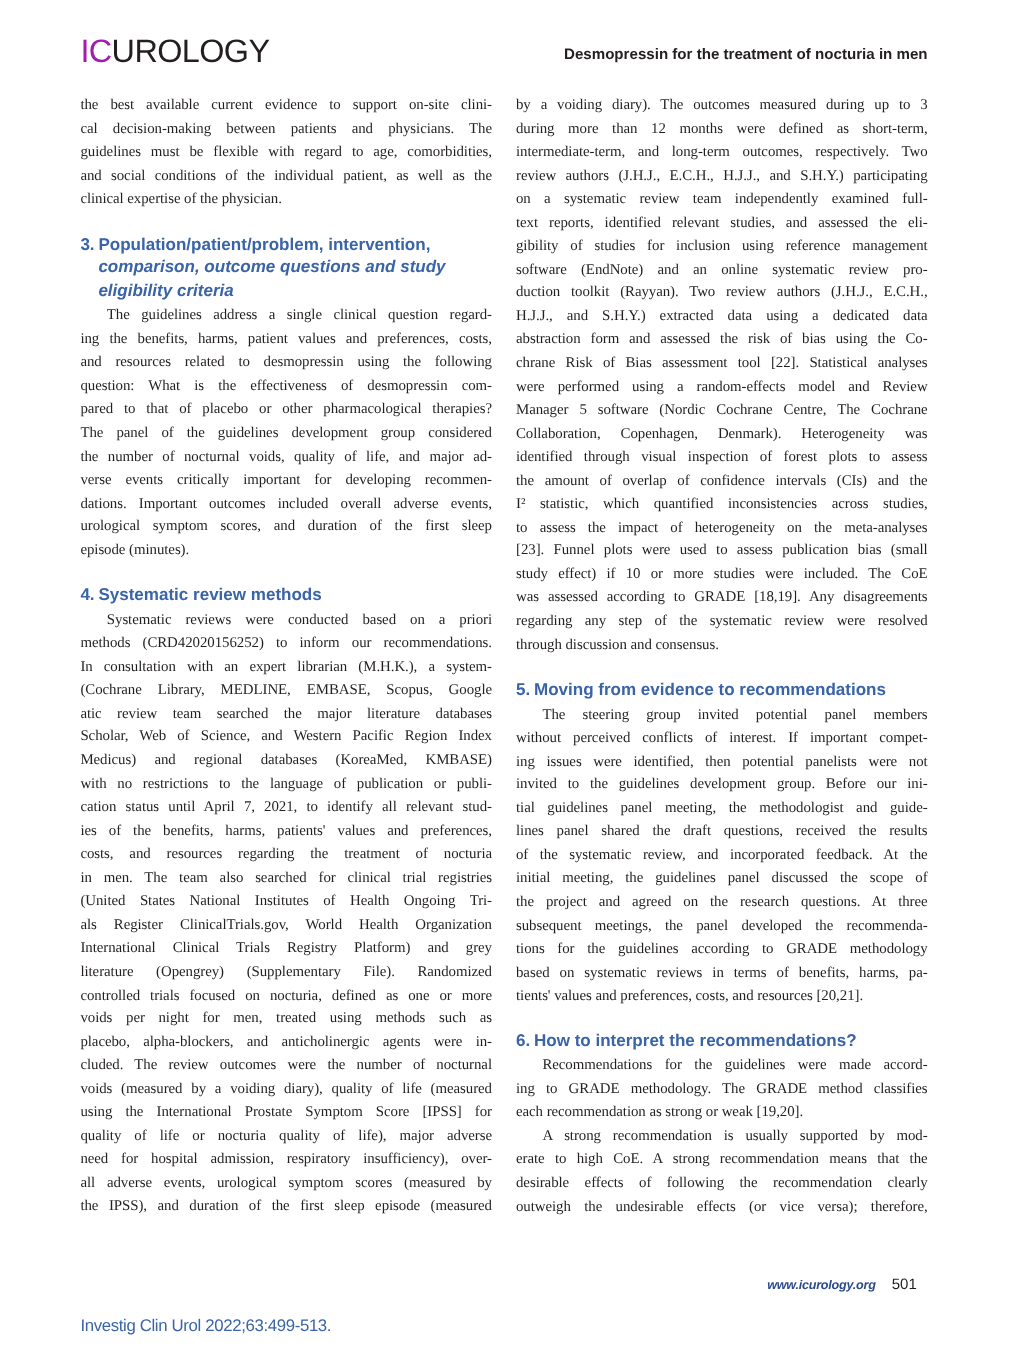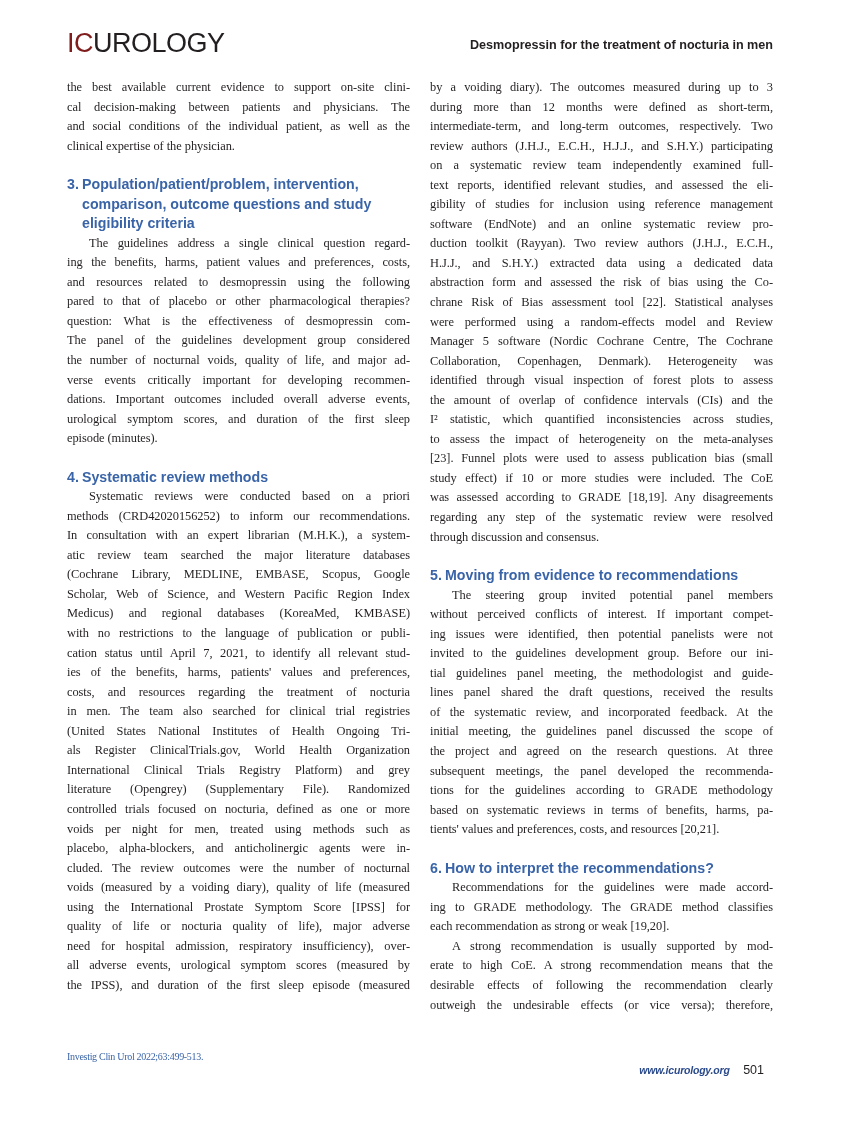--- a/index.html
+++ b/index.html
@@ -1,79 +1,80 @@
 <!DOCTYPE html>
 <html><head>
   <meta charset="utf-8">
   <style>
     html, body { margin: 0; padding: 0; background: #ffffff; }
     body { width: 841px; height: 1122px; position: relative; overflow: hidden; font-family: "Liberation Serif", serif; color: #231f20; }
     .logo { position: absolute; left: 67px; top: 28px; font-family: "Liberation Sans", sans-serif; font-size: 27px; letter-spacing: -0.5px; line-height: 30px; font-weight: 400; }
-    .logo .ic { color: #7f1d1d; margin-top: 23px; }
+    .logo .ic { color: #a21caf; margin-top: 23px; }
     .logo .uro { color: #231f20; }
     .running-title { position: absolute; right: 68px; top: 38px; font-family: "Liberation Sans", sans-serif; font-weight: 700; font-size: 12.6px; color: #231f20; }
     .col { position: absolute; top: 78px; width: 343px; }
     .col.left { left: 67px; }
     .col.right { left: 430px; }
     .line { font-size: 12.4px; line-height: 19.55px; height: 19.55px; white-space: nowrap; text-align: justify; text-align-last: justify; letter-spacing: -0.05px; }
     .line.last { text-align-last: left; }
     .line.indent { padding-left: 22px; }
     .heading { font-family: "Liberation Sans", sans-serif; font-weight: 700; font-size: 14.2px; color: #3a64a8; line-height: 19.5px; }
     .heading .num { display: inline-block; width: 15px; }
-    .heading .cont { padding-left: 15px; }
+    .heading .cont { padding-left: 15px; font-style: italic; }
     .gap { height: 19px; }
-    .footer-left { position: absolute; left: 67px; top: 1051px; font-family: Liberation Serif, serif; font-size: 10px; color: #3a64a8; letter-spacing: -0.3px; }
+    .footer-left { position: absolute; left: 67px; top: 1096px; font-family: Liberation Sans, sans-serif; font-size: 14px; color: #3a64a8; letter-spacing: -0.3px; }
     .footer-right { position: absolute; right: 77px; top: 1063px; font-family: "Liberation Sans", sans-serif; font-size: 12.5px; }
     .footer-right .url { color: #2b4a8a; font-weight: 700; font-size: 10.5px; margin-right: 10px; letter-spacing: -0.2px; font-style: italic; }
     .footer-right .page { color: #231f20; }
   </style>
 </head>
 <body>
 
 <div class="logo">
   <span class="ic">IC</span><span class="uro">UROLOGY</span>
 </div>
 <div class="running-title">Desmopressin for the treatment of nocturia in men</div>
 
 <div class="col left">
   <div>
       <div class="line">the best available current evidence to support on-site clini-</div>
       <div class="line">cal decision-making between patients and physicians. The</div>
+      <div class="line">guidelines must be flexible with regard to age, comorbidities,</div>
       <div class="line">and social conditions of the individual patient, as well as the</div>
       <div class="line last">clinical expertise of the physician.</div>
     </div>
   <div class="gap"></div>
   <div class="heading">
     <div><span class="num">3.</span><span>Population/patient/problem, intervention,</span></div>
     <div class="cont">comparison, outcome questions and study</div>
     <div class="cont">eligibility criteria</div>
   </div>
   <div>
       <div class="line indent">The guidelines address a single clinical question regard-</div>
       <div class="line">ing the benefits, harms, patient values and preferences, costs,</div>
       <div class="line">and resources related to desmopressin using the following</div>
+      <div class="line">question: What is the effectiveness of desmopressin com-</div>
       <div class="line">pared to that of placebo or other pharmacological therapies?</div>
-      <div class="line">question: What is the effectiveness of desmopressin com-</div>
       <div class="line">The panel of the guidelines development group considered</div>
       <div class="line">the number of nocturnal voids, quality of life, and major ad-</div>
       <div class="line">verse events critically important for developing recommen-</div>
       <div class="line">dations. Important outcomes included overall adverse events,</div>
       <div class="line">urological symptom scores, and duration of the first sleep</div>
       <div class="line last">episode (minutes).</div>
     </div>
   <div class="gap"></div>
   <div class="heading">
     <span class="num">4.</span><span>Systematic review methods</span>
   </div>
   <div>
       <div class="line indent">Systematic reviews were conducted based on a priori</div>
       <div class="line">methods (CRD42020156252) to inform our recommendations.</div>
       <div class="line">In consultation with an expert librarian (M.H.K.), a system-</div>
+      <div class="line">(Cochrane Library, MEDLINE, EMBASE, Scopus, Google</div>
       <div class="line">atic review team searched the major literature databases</div>
-      <div class="line">(Cochrane Library, MEDLINE, EMBASE, Scopus, Google</div>
       <div class="line">Scholar, Web of Science, and Western Pacific Region Index</div>
       <div class="line">Medicus) and regional databases (KoreaMed, KMBASE)</div>
       <div class="line">with no restrictions to the language of publication or publi-</div>
       <div class="line">cation status until April 7, 2021, to identify all relevant stud-</div>
       <div class="line">ies of the benefits, harms, patients' values and preferences,</div>
       <div class="line">costs, and resources regarding the treatment of nocturia</div>
       <div class="line">in men. The team also searched for clinical trial registries</div>
       <div class="line">(United States National Institutes of Health Ongoing Tri-</div>
       <div class="line">als Register ClinicalTrials.gov, World Health Organization</div>
       <div class="line">International Clinical Trials Registry Platform) and grey</div>

